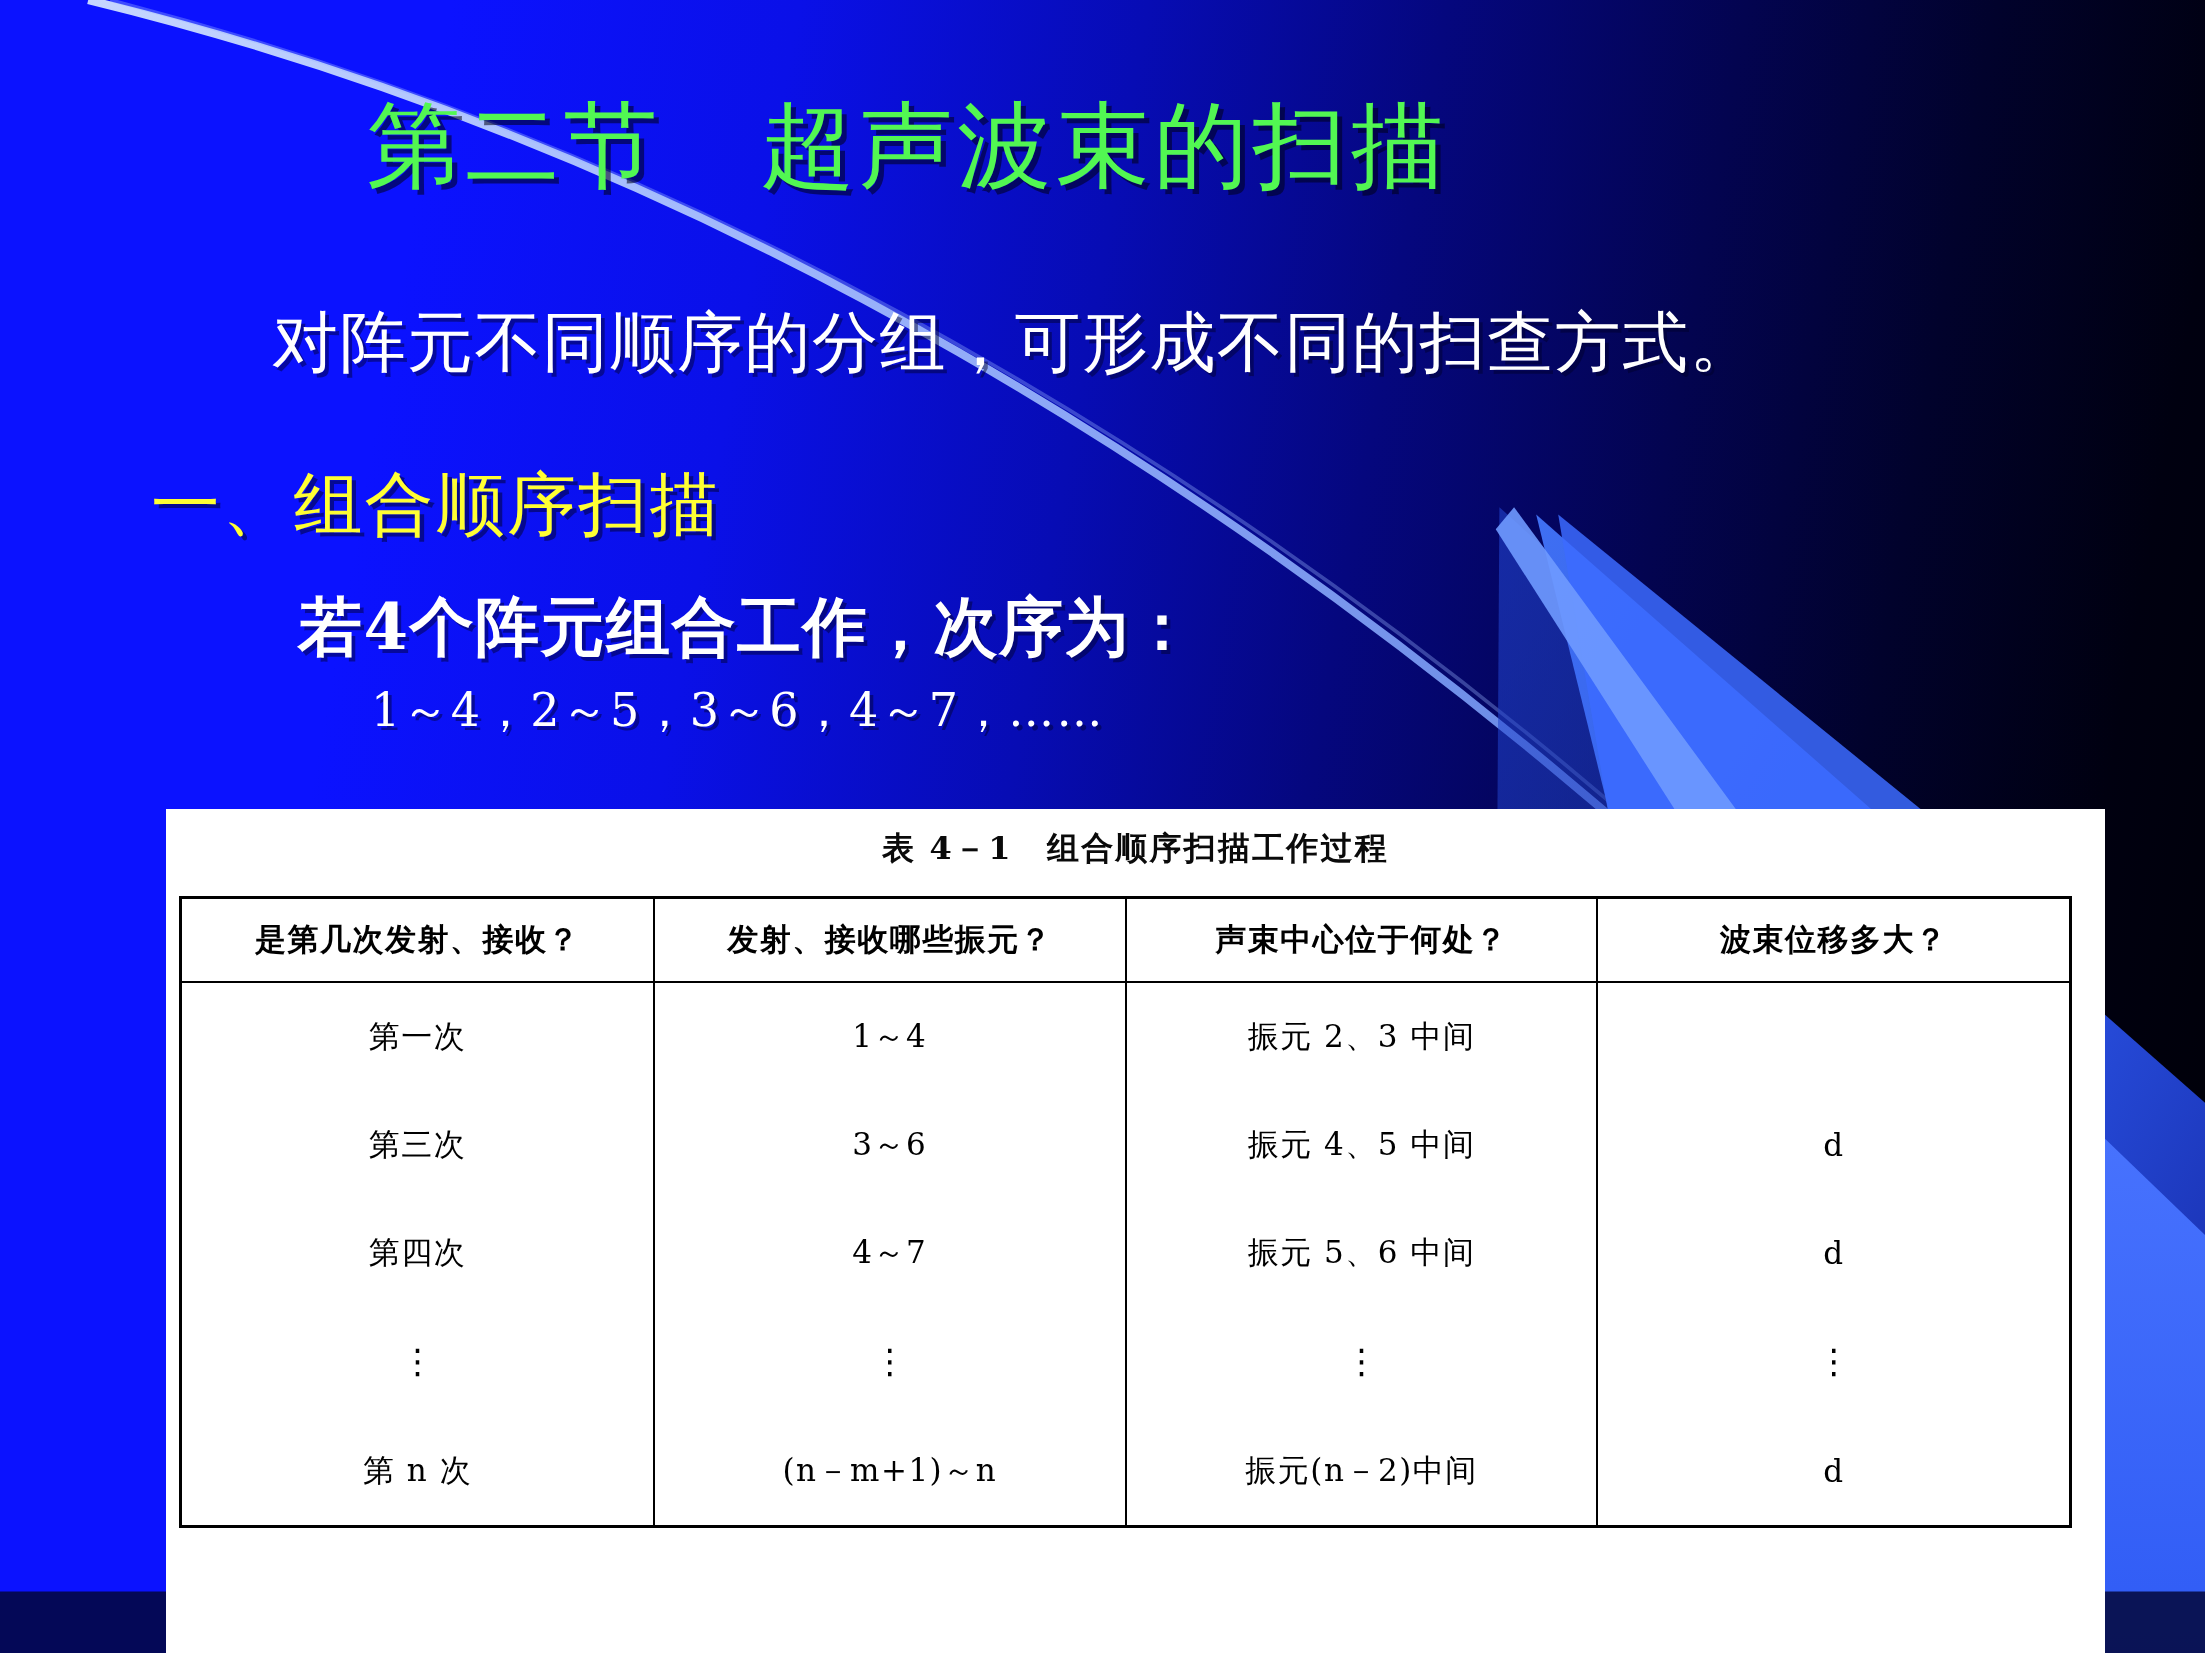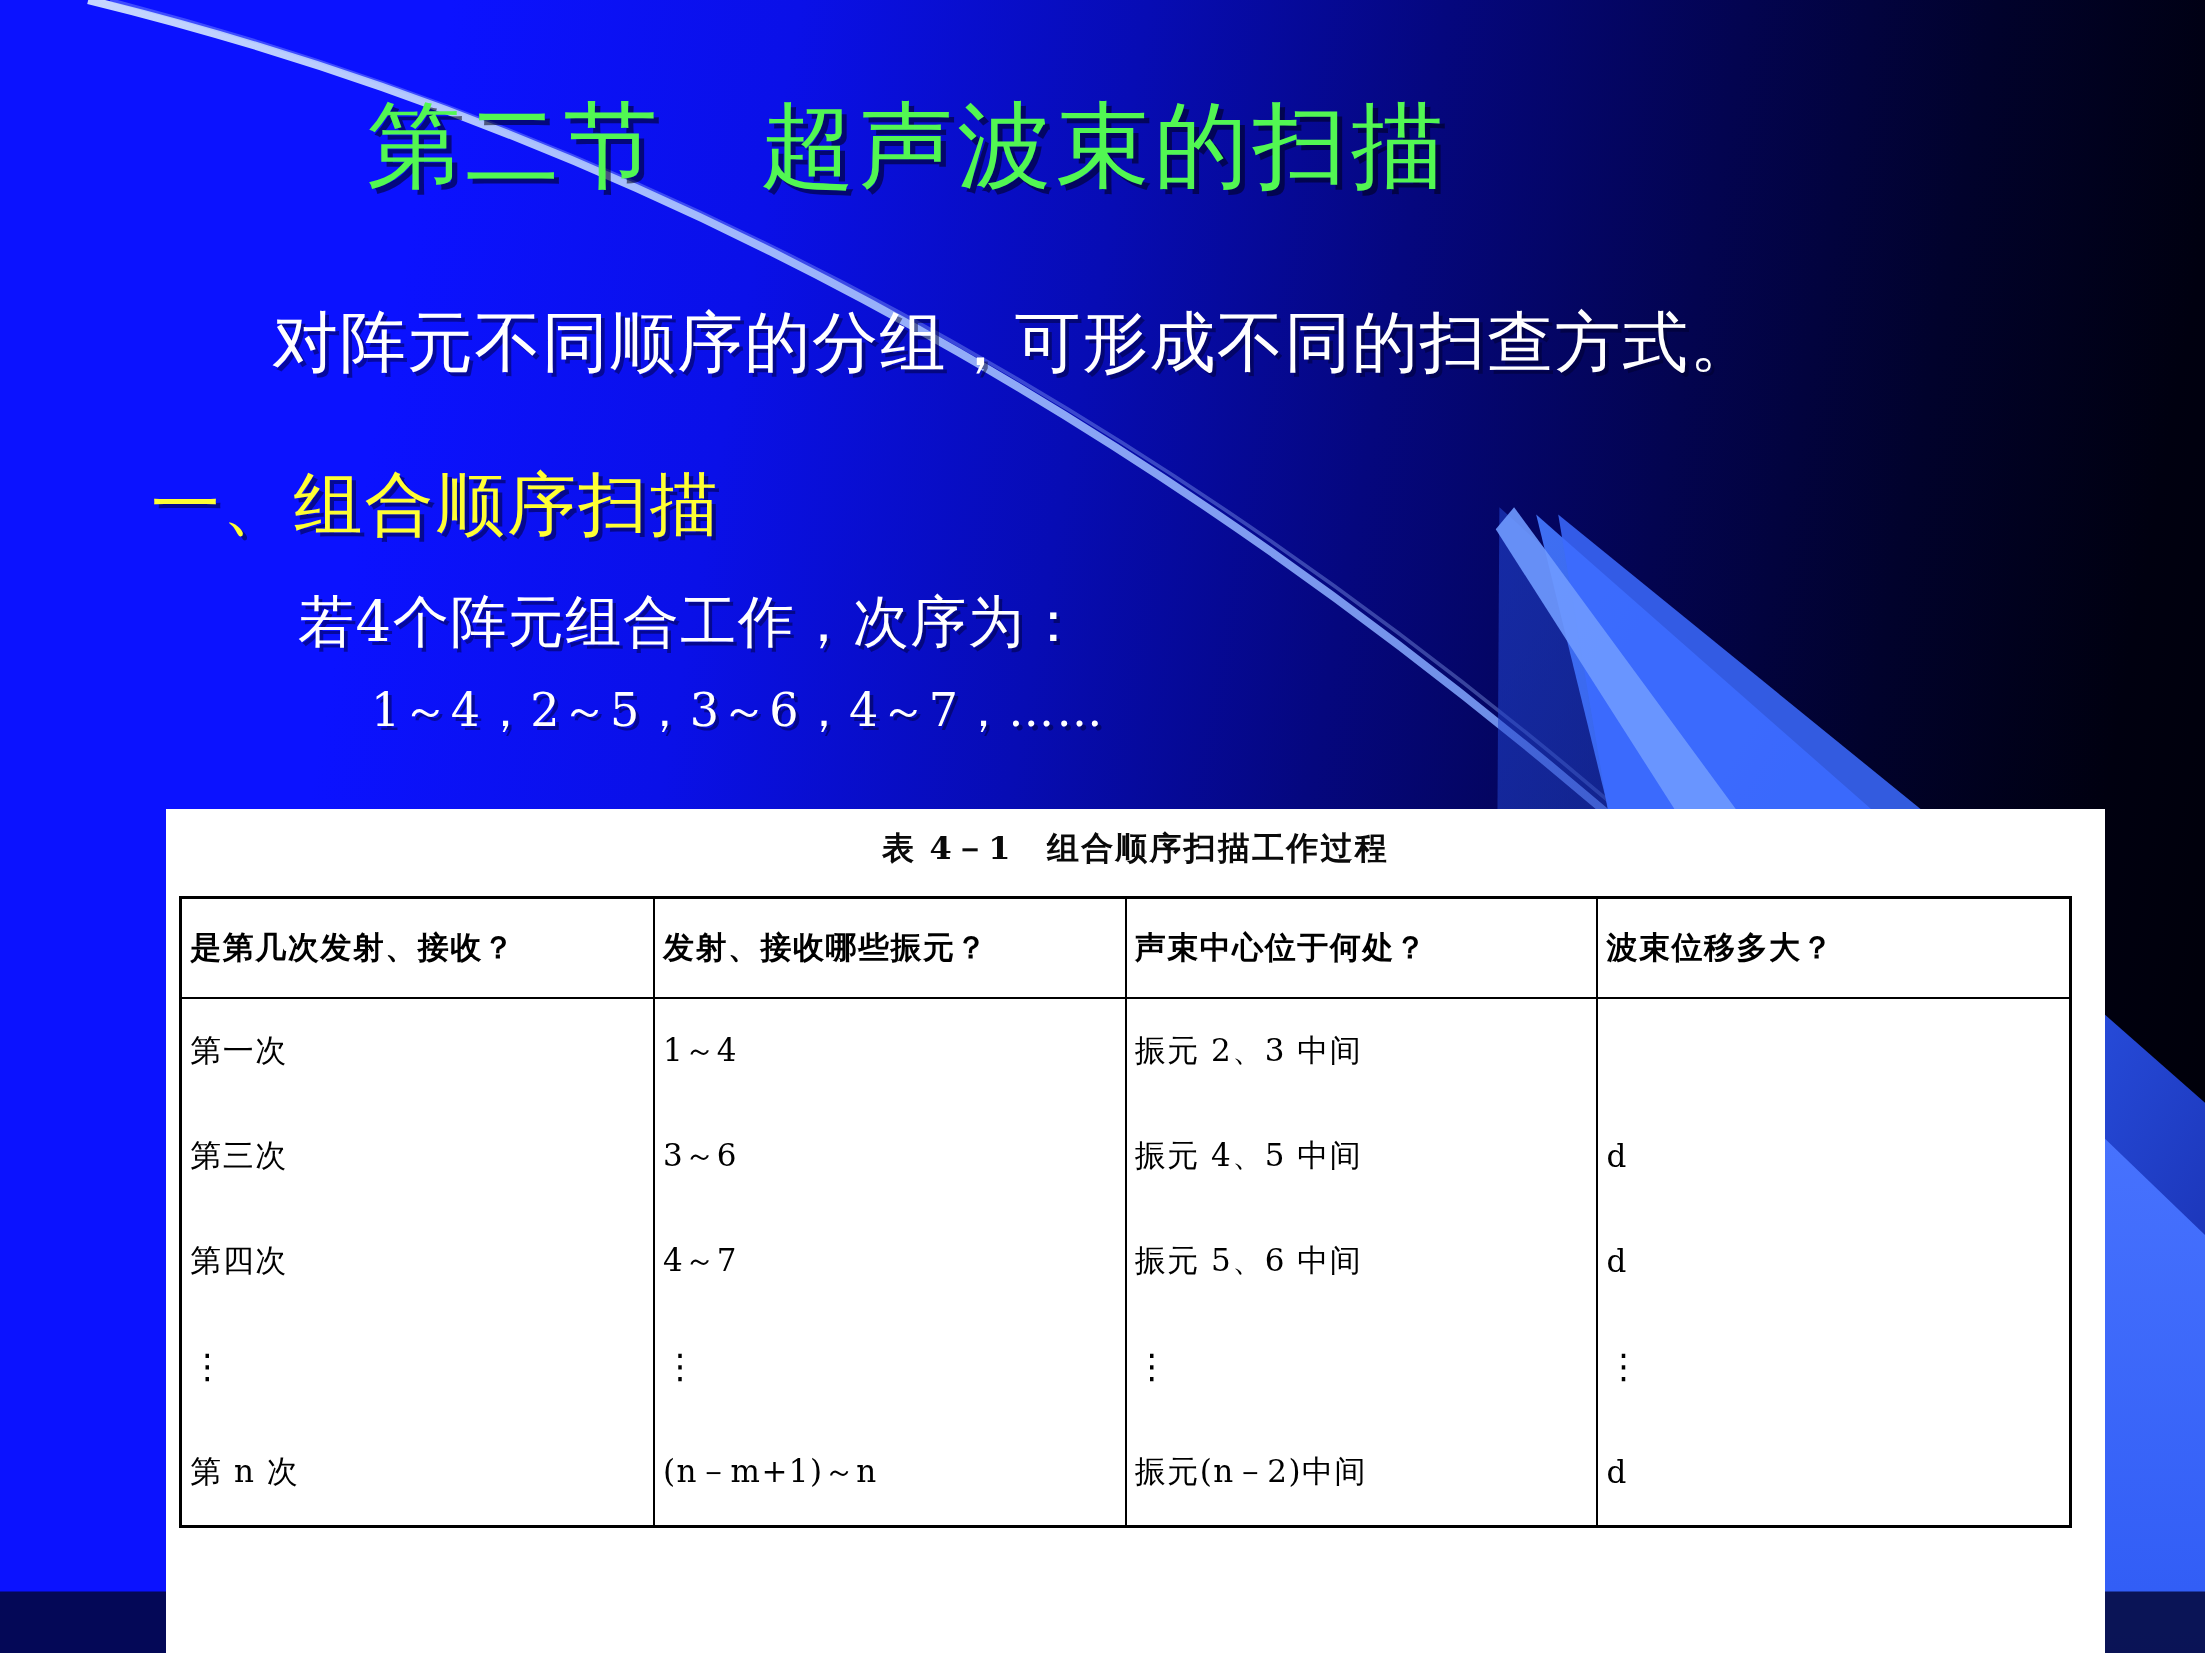--- a/index.html
+++ b/index.html
@@ -48,25 +48,26 @@
     position:absolute;left:151px;top:465px;
     font-size:69px;line-height:1.15;
     color:#ffff33;
     letter-spacing:2.2px;
     text-shadow:4.4px 4.4px 0 rgba(0,0,40,.5);
     white-space:pre;
   }
 
   #sub1{
     position:absolute;left:298px;top:590px;
-    font-size:56px;line-height:1.15;
+    font-size:64px;line-height:1.15;
     color:#ffffff;
     letter-spacing:1.5px;
     text-shadow:3.7px 3.7px 0 rgba(0,0,40,.45);
     white-space:pre;
+    font-weight:bold;
   }
 
   #sub2{
     position:absolute;left:371px;top:684px;
     font-size:46px;line-height:1.15;
     color:#ffffff;
     letter-spacing:2.2px;
     text-shadow:3.7px 3.7px 0 rgba(0,0,40,.45);
     white-space:pre;
   }
@@ -90,25 +91,25 @@
     width:1893px;height:632px;
     border:3.7px solid #000;
     box-sizing:border-box;
   }
   table{
     width:100%;height:100%;
     border-collapse:collapse;
     table-layout:fixed;
   }
   th,td{
-    text-align:left;
+    text-align:center;
     vertical-align:middle;
     color:#000;
     border-right:2.2px solid #000;
-    padding:8px;
+    padding:0;
   }
   th:last-child,td:last-child{border-right:none;}
   thead th{
     font-size:31px;font-weight:bold;
     letter-spacing:1.5px;
     border-bottom:2.9px solid #000;
     height:82px;
     white-space:nowrap;
   }
   tbody td{

